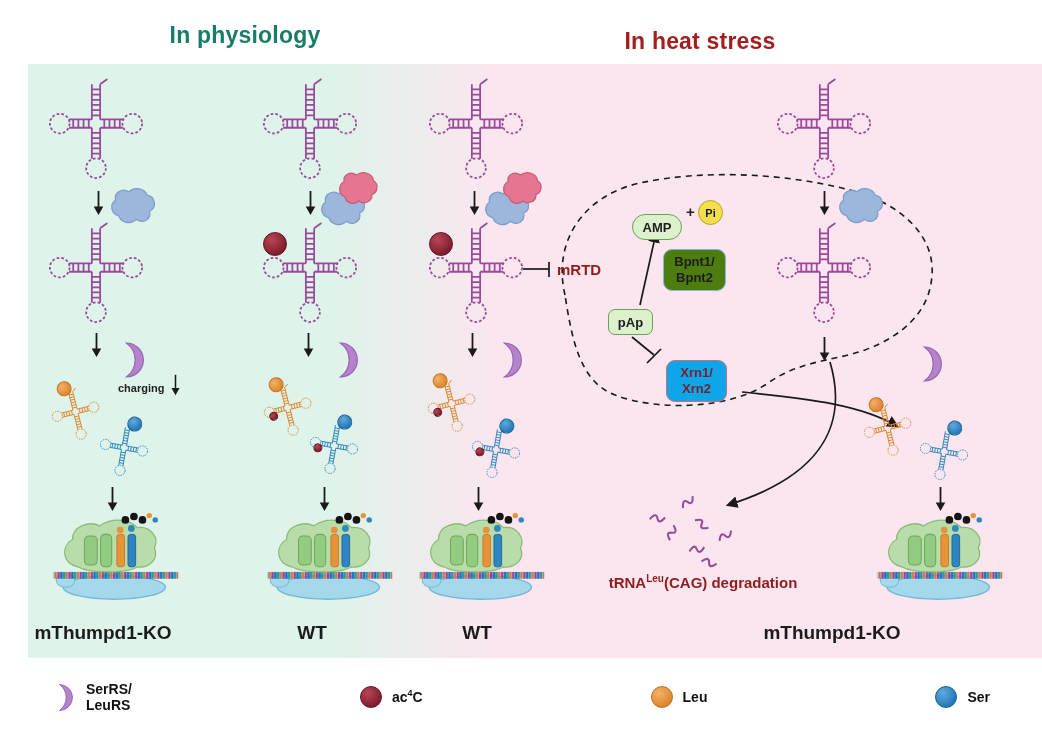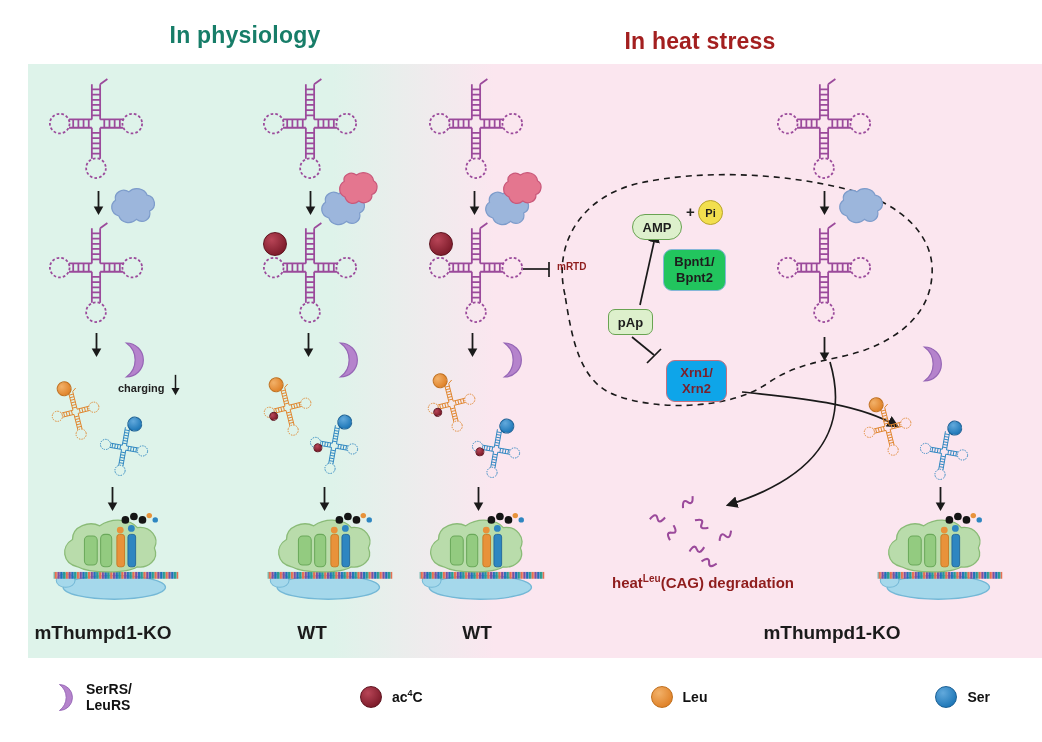--- a/index.html
+++ b/index.html
@@ -21,24 +21,24 @@
   .trna-b{color:#2e86c1;}
   .ball{position:absolute;border-radius:50%;display:block;}
   .ac4c{background:radial-gradient(circle at 35% 30%,#b84557,#7e1c2b 75%);border:1px solid #5f1420;}
   .aa-o{background:radial-gradient(circle at 35% 30%,#f2b169,#e0832a 75%);border:1px solid #c06f1d;}
   .aa-b{background:radial-gradient(circle at 35% 30%,#62a9dc,#1f78b8 75%);border:1px solid #1a5f94;}
   .col-label{position:absolute;font-weight:bold;font-size:19px;color:#1b1b1b;text-align:center;}
   .node{position:absolute;display:flex;align-items:center;justify-content:center;font-weight:bold;color:#1d1d1d;}
   .node.amp{background:#ddf0cc;border:1.5px solid #69a352;border-radius:14px;font-size:13px;}
   .node.pi{background:#f2df4e;border:1.5px solid #b8a42c;border-radius:50%;font-size:11px;}
   .node.pap{background:#ddf0cc;border:1.5px solid #69a352;border-radius:7px;font-size:13px;}
-  .node.bpnt{background:#22c55e;border:1.5px solid #85b6d8;border-radius:9px;font-size:13px;flex-direction:column;line-height:1.25;}
+  .node.bpnt{background:#4d7c0f;border:1.5px solid #85b6d8;border-radius:9px;font-size:13px;flex-direction:column;line-height:1.25;}
   .node.xrn{background:#0ea5e9;border:1.5px solid #c4707f;border-radius:9px;font-size:13px;flex-direction:column;line-height:1.25;color:#7a1f2b;}
   .plus-sign{position:absolute;font-weight:bold;font-size:15px;color:#222;}
-  .mrtd{position:absolute;font-weight:bold;font-size:10px;color:#8f1d1d;}
+  .mrtd{position:absolute;font-weight:bold;font-size:15px;color:#8f1d1d;}
   .deg-label{position:absolute;font-weight:bold;font-size:15px;color:#8f1d1d;text-align:center;}
   .deg-label sup{font-size:10px;}
   .charging{position:absolute;font-weight:bold;font-size:11px;color:#222;}
   .charged{position:absolute;}
   .rot-l{transform:rotate(-14deg);}
   .rot-r{transform:rotate(10deg);}
   .legend{position:absolute;left:50px;top:664px;width:940px;height:66px;display:flex;justify-content:space-between;align-items:center;}
   .leg-item{display:flex;align-items:center;gap:10px;font-weight:bold;font-size:14px;color:#111;}
   .leg-two{line-height:1.15;}
   sup{line-height:0;}
@@ -277,21 +277,21 @@
   <div class="node bpnt" style="left:663px;top:249px;width:63px;height:42px">
     <span>Bpnt1/</span>
     <span>Bpnt2</span>
   </div>
   <div class="node pap" style="left:608px;top:309px;width:45px;height:26px">pAp</div>
   <div class="node xrn" style="left:666px;top:360px;width:61px;height:42px">
     <span>Xrn1/</span>
     <span>Xrn2</span>
   </div>
   <div class="deg-label" style="left:578px;top:574px;width:250px">
-    <span>heat</span><sup>Leu</sup><span>(CAG) degradation</span>
+    <span>tRNA</span><sup>Leu</sup><span>(CAG) degradation</span>
   </div>
 
   <svg class="abs trna" style="left:772px;top:78px" width="104" height="114">
       <use href="#sym-trna" width="100%" height="100%"></use>
     </svg>
   <svg class="abs" style="left:818px;top:190px" width="13" height="26">
       <use href="#sym-arrow" width="100%" height="100%"></use>
     </svg>
   <svg class="abs" style="left:836px;top:186px" width="50" height="40">
       <use href="#sym-nat" width="100%" height="100%"></use>

